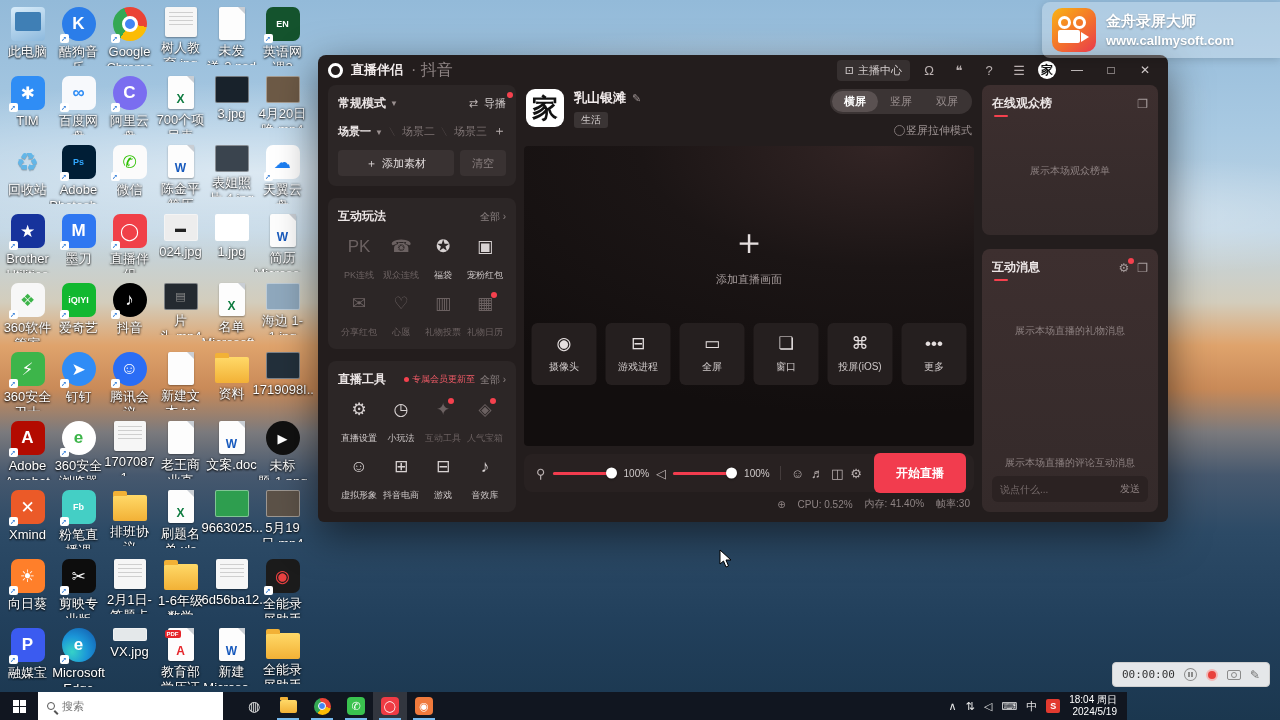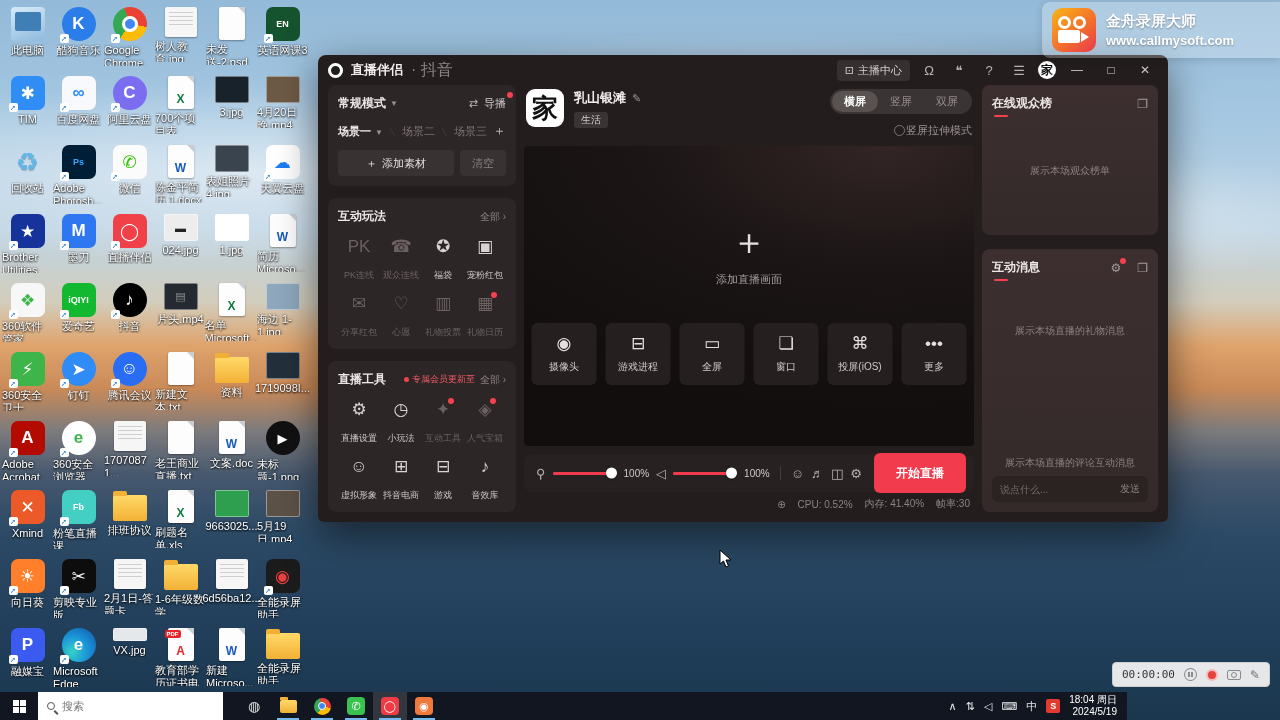--- a/index.html
+++ b/index.html
@@ -19,21 +19,21 @@
   }
 
   
   .desktop-grid { position:absolute; left:2px; top:2px; width:310px;
     display:grid; grid-template-columns:repeat(6,51px); grid-auto-rows:69px; }
   .dicon { display:flex; flex-direction:column; align-items:center; padding-top:5px; gap:3px; cursor:default; }
   .tile { width:34px; height:34px; border-radius:7px; position:relative;
     display:flex; align-items:center; justify-content:center; font-weight:bold; font-size:17px; }
   .tile.round { border-radius:50%; }
   .tile.smalltext { font-size:9px; letter-spacing:0; }
-  .dlabel { font-size:11px; color:#fff; line-height:1.2; max-width:60px;
+  .dlabel { font-size:13px; color:#fff; text-align:center; line-height:1.2; max-width:60px;
     max-height:22px; overflow:hidden; text-shadow:0 1px 2px rgba(0,0,0,.95), 0 0 3px rgba(0,0,0,.7); }
   .sc { position:absolute; left:-2px; bottom:-2px; width:9px; height:9px; background:#fff;
     border-radius:2px; font-size:7px; line-height:9px; text-align:center; color:#1a6fd4; font-weight:bold; }
   .tile.pc { background:linear-gradient(160deg,#d8ecfa,#8db9dd); border-radius:4px; }
   .tile.pc::after { content:""; position:absolute; inset:5px 4px 10px 4px; background:#3f7fb5; border-radius:2px; }
   .tile.bin { background:transparent; font-size:26px; color:#63b6e8; text-shadow:0 1px 1px rgba(0,0,0,.3); }
   .tile.chrome { border-radius:50%;
     background:conic-gradient(from -20deg,#ea4335 0 120deg,#fbbc05 120deg 235deg,#34a853 235deg 360deg); }
   .tile.chrome::after { content:""; position:absolute; inset:9px; border-radius:50%; background:#4285f4; border:3px solid #fff; }
   .tile.edge { border-radius:50%; background:radial-gradient(circle at 30% 70%,#35d2c8 0%,#1b96d8 45%,#1253a8 100%); color:#fff; }
@@ -142,21 +142,21 @@
   .cdiv { width:1px; height:14px; background:#443c3c; margin:0 3px; }
   .start-btn { margin-left:auto; background:#f23c4e; color:#fff; font-size:12px; font-weight:bold;
     border:none; border-radius:6px; height:40px; padding:0 22px; }
   .statsbar { height:20px; display:flex; justify-content:flex-end; align-items:center; gap:12px;
     font-size:10px; color:#8d8383; padding:4px 4px 0 0; }
 
   .col-right { width:176px; flex:0 0 176px; display:flex; flex-direction:column; gap:14px; }
   .rcard { background:linear-gradient(180deg,#3d2f2f,#342a2a); border-radius:8px; padding:10px; position:relative; }
   .rcard.audience { height:150px; }
   .rcard.messages { flex:1; display:flex; flex-direction:column; }
-  .rhead { display:flex; align-items:center; gap:16px; }
+  .rhead { display:flex; align-items:center; gap:8px; }
   .rtitle { font-size:12px; font-weight:bold; color:#ece6e6; position:relative; }
   .rtitle::after { content:""; position:absolute; left:2px; bottom:-5px; width:14px; height:2px; background:#f5414e; border-radius:1px; }
   .rico { font-size:12px; color:#a79d9d; position:relative; }
   .rico.last { margin-left:auto; }
   .rempty { font-size:10px; color:#8d8181; text-align:center; }
   .audience .rempty { margin-top:52px; }
   .msg-gift { margin-top:48px; }
   .msg-comment { margin-top:118px; }
   .say-row { margin-top:auto; background:#2b2222; border-radius:6px; height:26px; display:flex;
     align-items:center; padding:0 8px; }

